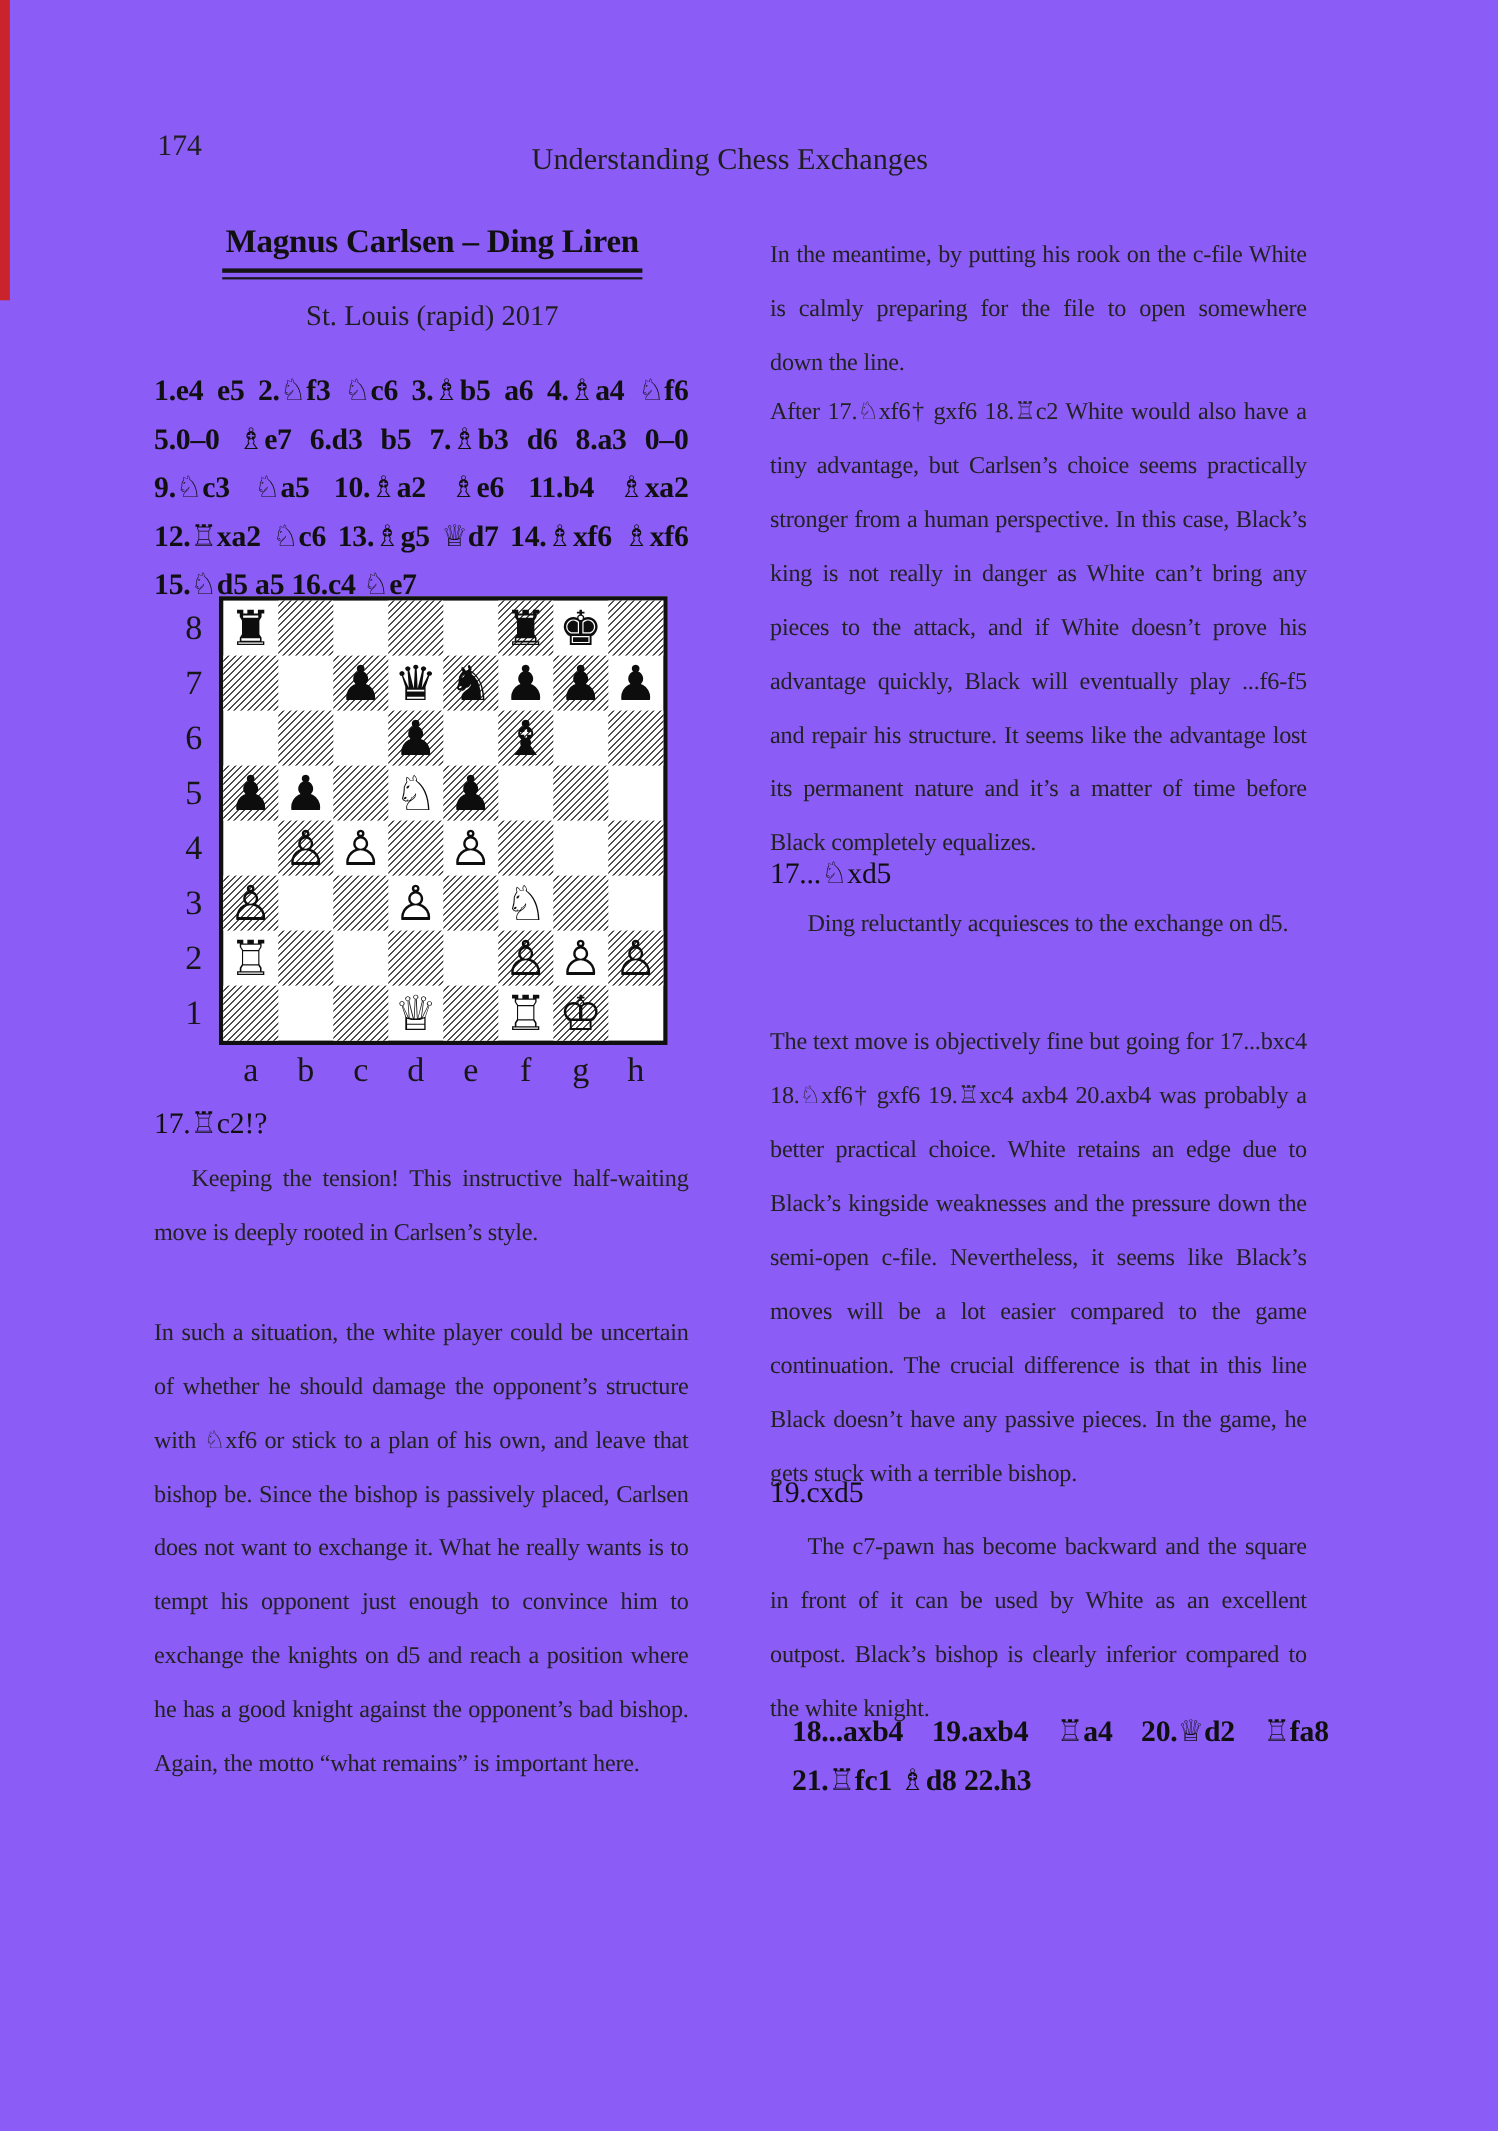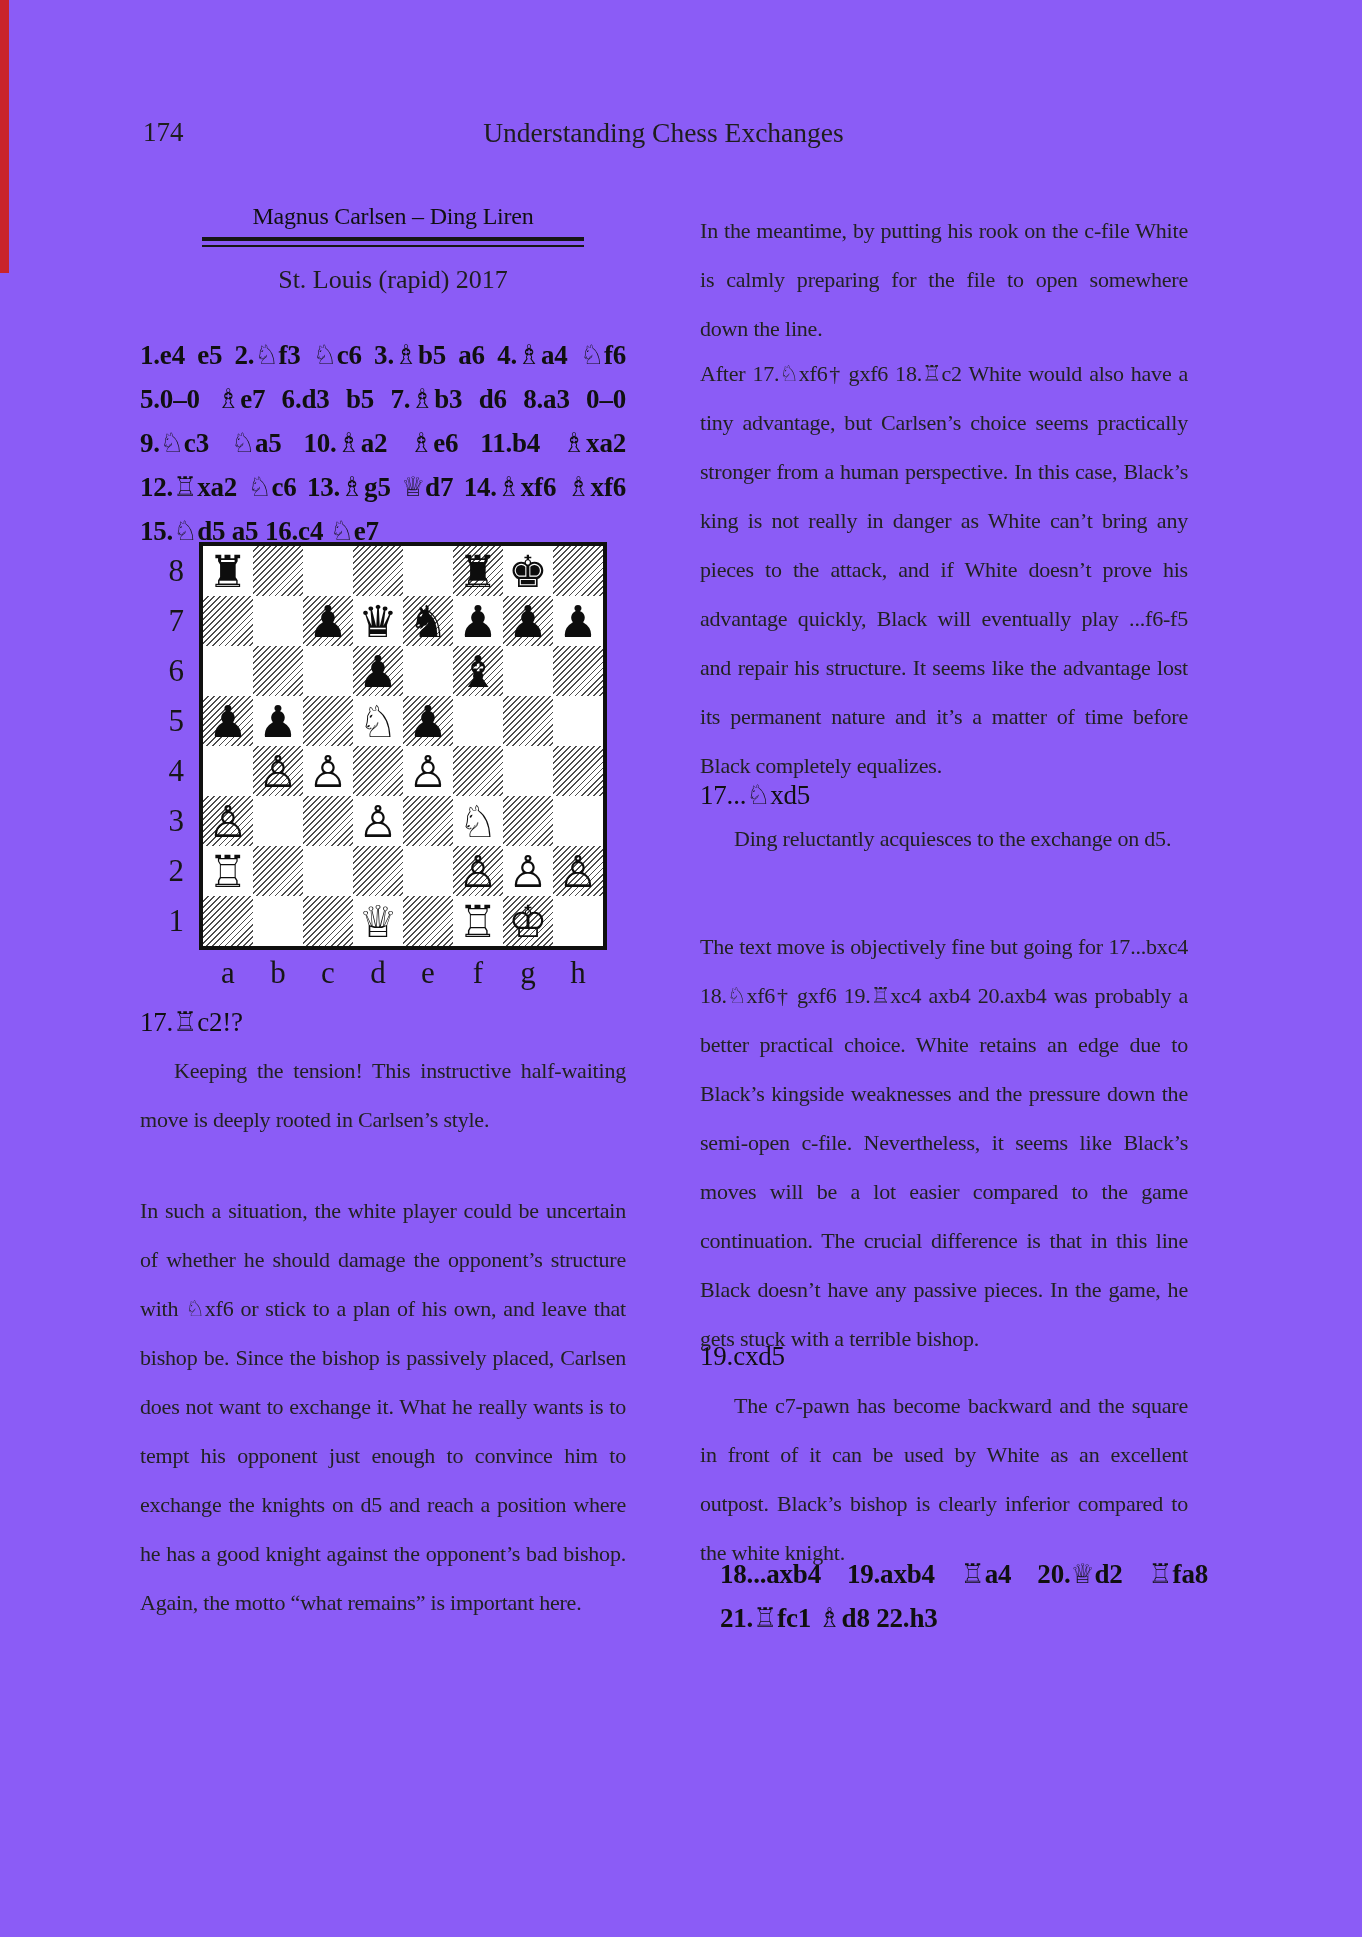--- a/index.html
+++ b/index.html
@@ -1,22 +1,22 @@
 <!DOCTYPE html>
 <html><head>
 <meta charset="utf-8">
 <style>
   html,body{margin:0;padding:0;background:#fff;}
   .page{position:relative;width:1362px;height:1937px;background:#8b5cf6;overflow:hidden;
         font-family:"Liberation Serif","DejaVu Sans",serif;color:#1e1e1e;}
   .abs{position:absolute;}
   .redbar{position:absolute;left:0;top:0;width:9px;height:273px;background:#c9242b;}
   .pagenum{font-size:27px;}
-  .runtitle{font-size:27.5px;text-align:center;}
-  .players{font-size:24px;font-weight:normal;color:#101010;letter-spacing:-0.2px;}
+  .runtitle{font-size:27.5px;text-align:center;margin-top:12px;}
+  .players{font-size:30px;font-weight:bold;color:#101010;letter-spacing:-0.2px;}
   .rule{width:382px;margin:7px auto 0;height:10px;border-top:4px solid #161616;border-bottom:2px solid #161616;box-sizing:border-box;}
   .event{font-size:26px;margin-top:18px;}
   .body-text{font-size:22px;line-height:49px;text-align:justify;letter-spacing:-0.2px;color:#222;font-family:Liberation Serif, serif;}
   .indent{text-indent:34px;}
   .moves{font-size:27px;font-weight:bold;line-height:44px;text-align:justify;color:#101010;letter-spacing:-0.2px;}
   .movehead{font-size:27px;font-weight:normal;color:#101010;letter-spacing:-0.2px;}
   .board{position:absolute;left:199px;top:542px;width:400px;height:400px;border:4px solid #101010;
          display:grid;grid-template-columns:repeat(8,50px);grid-template-rows:repeat(8,50px);background:#fff;}
   .sq{width:50px;height:50px;font-family:"DejaVu Sans",sans-serif;font-size:44px;line-height:51px;
       text-align:center;color:#0d0d0d;overflow:hidden;}

